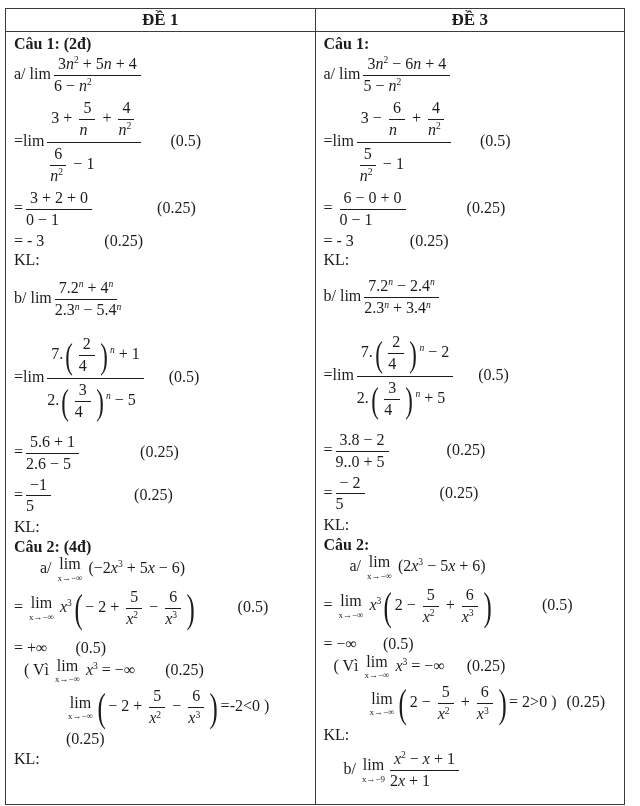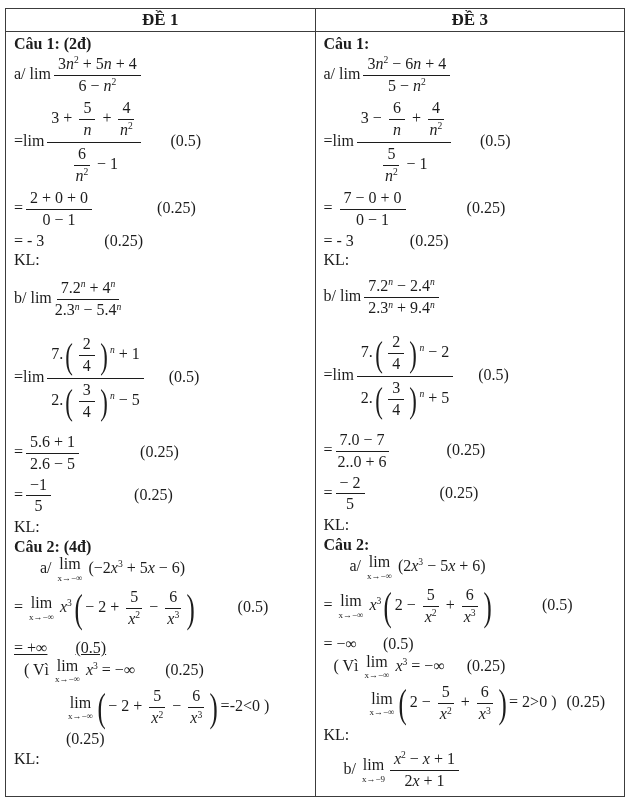--- a/index.html
+++ b/index.html
@@ -7,27 +7,27 @@
        font-family:"Liberation Serif", serif;color:#1c1c1c;}
   .sheet{position:relative;width:640px;height:806px;background:#fff;}
   .watermark{position:absolute;left:203px;top:380px;z-index:0;
              font-family:"Liberation Sans", sans-serif;font-weight:bold;
              font-size:45px;letter-spacing:0px;white-space:nowrap;}
   table.exam{position:absolute;left:5px;top:8px;width:620px;z-index:1;
              border-collapse:collapse;table-layout:fixed;background:transparent;}
   table.exam th, table.exam td{border:1.4px solid #3c3c3c;}
   table.exam th{font-size:17px;font-weight:bold;padding:1px 2px;height:20px;
                 text-align:center;background:transparent;}
-  td.body-cell{width:50%;vertical-align:top;padding:2px 5px 4px 8px;
+  td.body-cell{width:50%;vertical-align:top;padding:2px 5px 12px 8px;
                font-size:16px;line-height:1.22;background:transparent;}
   .mline{margin:0;}
   .b{font-weight:bold;}
   .i{font-style:italic;}
   sup{font-size:0.60em;line-height:1;position:relative;top:0.05em;}
-  .frac{display:inline-flex;flex-direction:column;align-items:center;
+  .frac{display:inline-flex;flex-direction:column;align-items:flex-start;
         vertical-align:middle;margin:1px 3px;text-align:center;line-height:1.18;}
   .frac > .num{display:block;border-bottom:1.3px solid #1c1c1c;padding:0 4px 1px;}
   .frac > .den{display:block;padding-top:1px;}
   .limu{display:inline-flex;flex-direction:column;align-items:center;
         vertical-align:middle;line-height:1;margin:0 2px;}
   .limu > .lw{line-height:1.05;text-align:right;}
   .limu > .ls{font-size:0.56em;margin-top:1px;}
   .paren{display:inline-flex;align-items:center;vertical-align:middle;}
   .paren > .pg{display:inline-block;font-family:"Liberation Serif",serif;
                font-weight:400;transform:scaleX(0.62);line-height:0.9;}
@@ -63,21 +63,21 @@
                   </span><span> + </span><span class="frac">
                     <span class="num"><span>4</span></span>
                     <span class="den"><span class="i">n</span><sup>2</sup></span>
                   </span></span>
                 <span class="den"><span class="frac">
                     <span class="num"><span>6</span></span>
                     <span class="den"><span class="i">n</span><sup>2</sup></span>
                   </span><span> − 1</span></span>
               </span><span class="gap" style="width: 26px;"></span><span>(0.5)</span></div>
             <div class="mline"><span>=</span><span class="frac">
-                <span class="num"><span>2 + 0 + 0</span></span>
+                <span class="num"><span>3 + 2 + 0</span></span>
                 <span class="den"><span>0 − 1</span></span>
               </span><span class="gap" style="width: 62px;"></span><span>(0.25)</span></div>
             <div class="mline"><span>= - 3</span><span class="gap" style="width: 60px;"></span><span>(0.25)</span></div>
             <div class="mline"><span>KL:</span></div>
             <div class="mline" style="margin-top: 8px;"><span>b/ lim</span><span class="frac">
                 <span class="num"><span>7.2</span><sup class="i">n</sup><span> + 4</span><sup class="i">n</sup></span>
                 <span class="den"><span>2.3</span><sup class="i">n</sup><span> − 5.4</span><sup class="i">n</sup></span>
               </span></div>
             <div class="mline" style="margin-top: 12px;"><span>=lim</span><span class="frac">
                 <span class="num"><span>7.</span><span class="paren small">
@@ -118,21 +118,21 @@
                 <span class="pg">(</span>
                 <span><span>− 2 + </span><span class="frac">
                     <span class="num"><span>5</span></span>
                     <span class="den"><span class="i">x</span><sup>2</sup></span>
                   </span><span> − </span><span class="frac">
                     <span class="num"><span>6</span></span>
                     <span class="den"><span class="i">x</span><sup>3</sup></span>
                   </span></span>
                 <span class="pg">)</span>
               </span><span class="gap" style="width: 40px;"></span><span>(0.5)</span></div>
-            <div class="mline" style="margin-top: 8px; text-decoration: underline;"><span>= +∞</span><span class="gap" style="width: 28px;"></span><span>(0.5)</span></div>
+            <div class="mline" style="margin-top: 8px;"><span>= +∞</span><span class="gap" style="width: 28px;"></span><span>(0.5)</span></div>
             <div class="mline" style="margin-left: 10px;"><span>( Vì </span><span class="limu">
                 <span class="lw">lim</span>
                 <span class="ls">x→−∞</span>
               </span><span> </span><span class="i">x</span><sup>3</sup><span> = −∞</span><span class="gap" style="width: 30px;"></span><span>(0.25)</span></div>
             <div class="mline" style="margin-left: 52px; margin-top: 2px;"><span class="limu">
                 <span class="lw">lim</span>
                 <span class="ls">x→−∞</span>
               </span><span class="paren bigp">
                 <span class="pg">(</span>
                 <span><span>− 2 + </span><span class="frac">
@@ -159,50 +159,50 @@
                   </span><span> + </span><span class="frac">
                     <span class="num"><span>4</span></span>
                     <span class="den"><span class="i">n</span><sup>2</sup></span>
                   </span></span>
                 <span class="den"><span class="frac">
                     <span class="num"><span>5</span></span>
                     <span class="den"><span class="i">n</span><sup>2</sup></span>
                   </span><span> − 1</span></span>
               </span><span class="gap" style="width: 26px;"></span><span>(0.5)</span></div>
             <div class="mline"><span>= </span><span class="frac">
-                <span class="num"><span>7 − 0 + 0</span></span>
+                <span class="num"><span>6 − 0 + 0</span></span>
                 <span class="den"><span>0 − 1</span></span>
               </span><span class="gap" style="width: 58px;"></span><span>(0.25)</span></div>
             <div class="mline"><span>= - 3</span><span class="gap" style="width: 56px;"></span><span>(0.25)</span></div>
             <div class="mline"><span>KL:</span></div>
             <div class="mline" style="margin-top: 6px;"><span>b/ lim</span><span class="frac">
                 <span class="num"><span>7.2</span><sup class="i">n</sup><span> − 2.4</span><sup class="i">n</sup></span>
-                <span class="den"><span>2.3</span><sup class="i">n</sup><span> + 9.4</span><sup class="i">n</sup></span>
+                <span class="den"><span>2.3</span><sup class="i">n</sup><span> + 3.4</span><sup class="i">n</sup></span>
               </span></div>
             <div class="mline" style="margin-top: 12px;"><span>=lim</span><span class="frac">
                 <span class="num"><span>7.</span><span class="paren small">
                     <span class="pg">(</span>
                     <span><span class="frac">
                         <span class="num"><span>2</span></span>
                         <span class="den"><span>4</span></span>
                       </span></span>
                     <span class="pg">)</span>
                   </span><sup class="i">n</sup><span> − 2</span></span>
                 <span class="den"><span>2.</span><span class="paren small">
                     <span class="pg">(</span>
                     <span><span class="frac">
                         <span class="num"><span>3</span></span>
                         <span class="den"><span>4</span></span>
                       </span></span>
                     <span class="pg">)</span>
                   </span><sup class="i">n</sup><span> + 5</span></span>
               </span><span class="gap" style="width: 22px;"></span><span>(0.5)</span></div>
             <div class="mline" style="margin-top: 8px;"><span>=</span><span class="frac">
-                <span class="num"><span>7.0 − 7</span></span>
-                <span class="den"><span>2..0 + 6</span></span>
+                <span class="num"><span>3.8 − 2</span></span>
+                <span class="den"><span>9..0 + 5</span></span>
               </span><span class="gap" style="width: 55px;"></span><span>(0.25)</span></div>
             <div class="mline"><span>=</span><span class="frac">
                 <span class="num"><span>− 2</span></span>
                 <span class="den"><span>5</span></span>
               </span><span class="gap" style="width: 72px;"></span><span>(0.25)</span></div>
             <div class="mline"><span>KL:</span></div>
             <div class="mline"><span class="b ">Câu 2:</span></div>
             <div class="mline" style="margin-left: 26px;"><span>a/ </span><span class="limu">
                 <span class="lw">lim</span>
                 <span class="ls">x→−∞</span>

